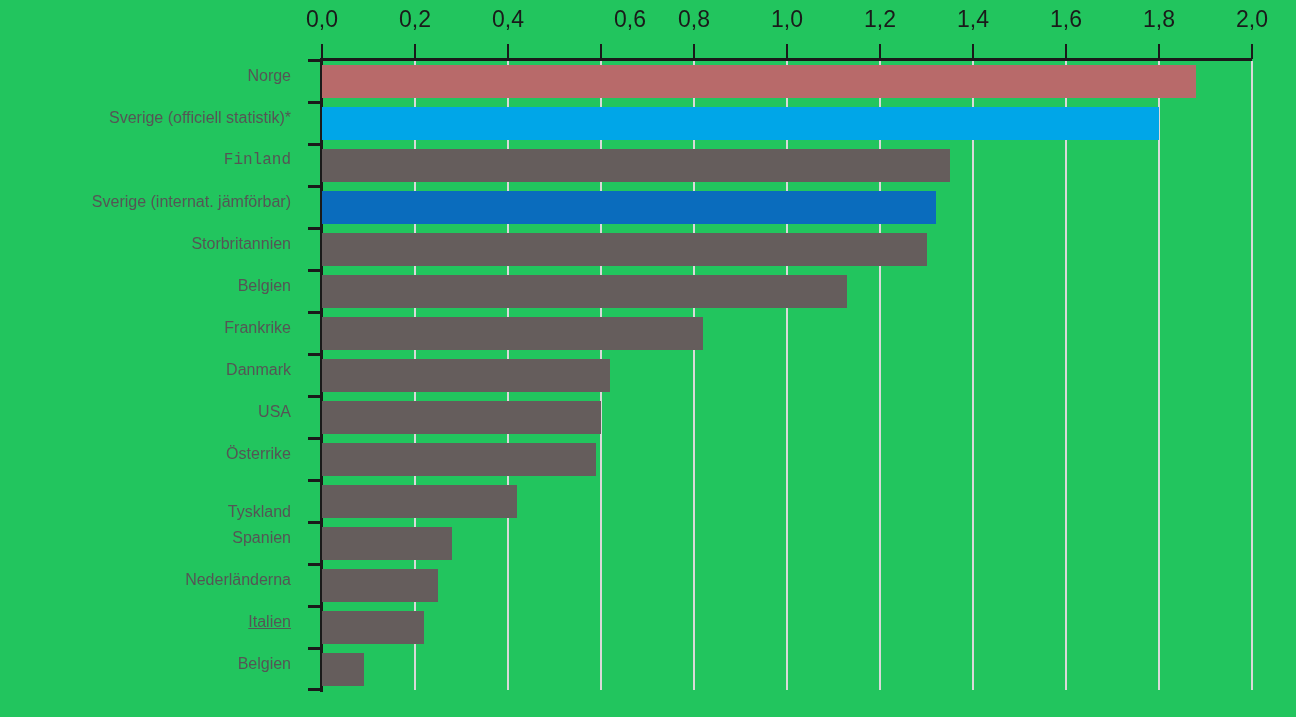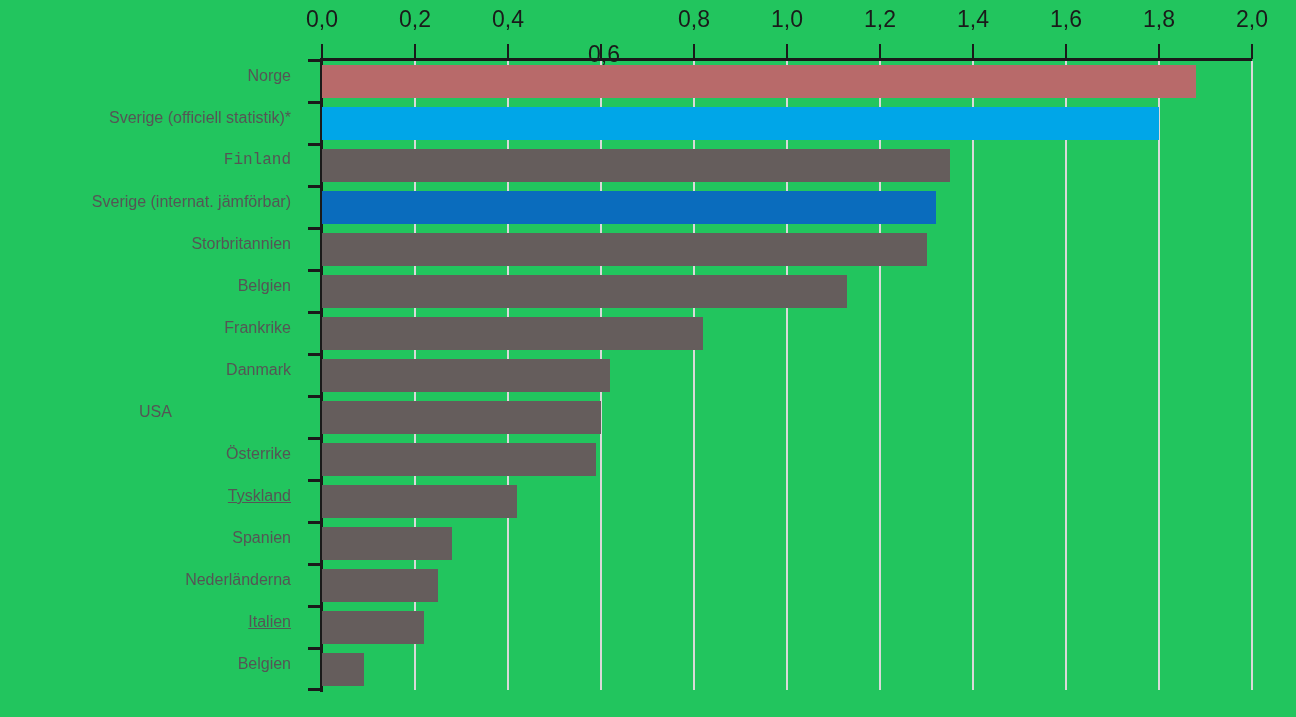--- a/index.html
+++ b/index.html
@@ -129,21 +129,21 @@
       <div class="gridline" style="left: 1158px;"></div>
       <div class="gridline" style="left: 1251px;"></div>
     </div>
   <div id="xticks-layer">
       <div class="xtick-label" style="left: 322px;">0,0</div>
       <div class="xtick-mark" style="left: 321px;"></div>
       <div class="xtick-label" style="left: 415px;">0,2</div>
       <div class="xtick-mark" style="left: 414px;"></div>
       <div class="xtick-label" style="left: 508px;">0,4</div>
       <div class="xtick-mark" style="left: 507px;"></div>
-      <div class="xtick-label" style="left: 604px; margin-top: 35px;">0,6</div>
+      <div class="xtick-label" style="left: 630px;">0,6</div>
       <div class="xtick-mark" style="left: 600px;"></div>
       <div class="xtick-label" style="left: 694px;">0,8</div>
       <div class="xtick-mark" style="left: 693px;"></div>
       <div class="xtick-label" style="left: 787px;">1,0</div>
       <div class="xtick-mark" style="left: 786px;"></div>
       <div class="xtick-label" style="left: 880px;">1,2</div>
       <div class="xtick-mark" style="left: 879px;"></div>
       <div class="xtick-label" style="left: 973px;">1,4</div>
       <div class="xtick-mark" style="left: 972px;"></div>
       <div class="xtick-label" style="left: 1066px;">1,6</div>
@@ -173,23 +173,23 @@
     </div>
   <div id="labels-layer">
       <div class="cat-label" style="top: 67px; left: 20px; width: 302px;">Norge</div>
       <div class="cat-label" style="top: 109px; left: 20px; width: 302px;">Sverige (officiell statistik)*</div>
       <div class="cat-label" style="top: 151px; left: 20px; width: 302px; font-family: Liberation Mono, monospace;">Finland</div>
       <div class="cat-label" style="top: 193px; left: 20px; width: 302px;">Sverige (internat. jämförbar)</div>
       <div class="cat-label" style="top: 235px; left: 20px; width: 302px;">Storbritannien</div>
       <div class="cat-label" style="top: 277px; left: 20px; width: 302px;">Belgien</div>
       <div class="cat-label" style="top: 319px; left: 20px; width: 302px;">Frankrike</div>
       <div class="cat-label" style="top: 361px; left: 20px; width: 302px;">Danmark</div>
-      <div class="cat-label" style="top: 403px; left: 20px; width: 302px; text-align: center;">USA</div>
+      <div class="cat-label" style="top: 403px; left: 20px; width: 302px;">USA</div>
       <div class="cat-label" style="top: 445px; left: 20px; width: 302px;">Österrike</div>
-      <div class="cat-label" style="top: 487px; left: 20px; width: 302px; text-decoration: underline;">Tyskland</div>
+      <div class="cat-label" style="top: 503px; left: 20px; width: 302px;">Tyskland</div>
       <div class="cat-label" style="top: 529px; left: 20px; width: 302px;">Spanien</div>
       <div class="cat-label" style="top: 571px; left: 20px; width: 302px;">Nederländerna</div>
       <div class="cat-label" style="top: 613px; left: 20px; width: 302px; text-decoration: underline;">Italien</div>
       <div class="cat-label" style="top: 655px; left: 20px; width: 302px;">Belgien</div>
     </div>
 
   <div id="plot-area">
       <div class="bar-row" style="top: 0px; height: 42px; width: 930px;">
         <div class="bar" style="width: 874.2px; height: 33px; top: 4.5px; background: rgb(184, 106, 106);"></div>
       </div>

